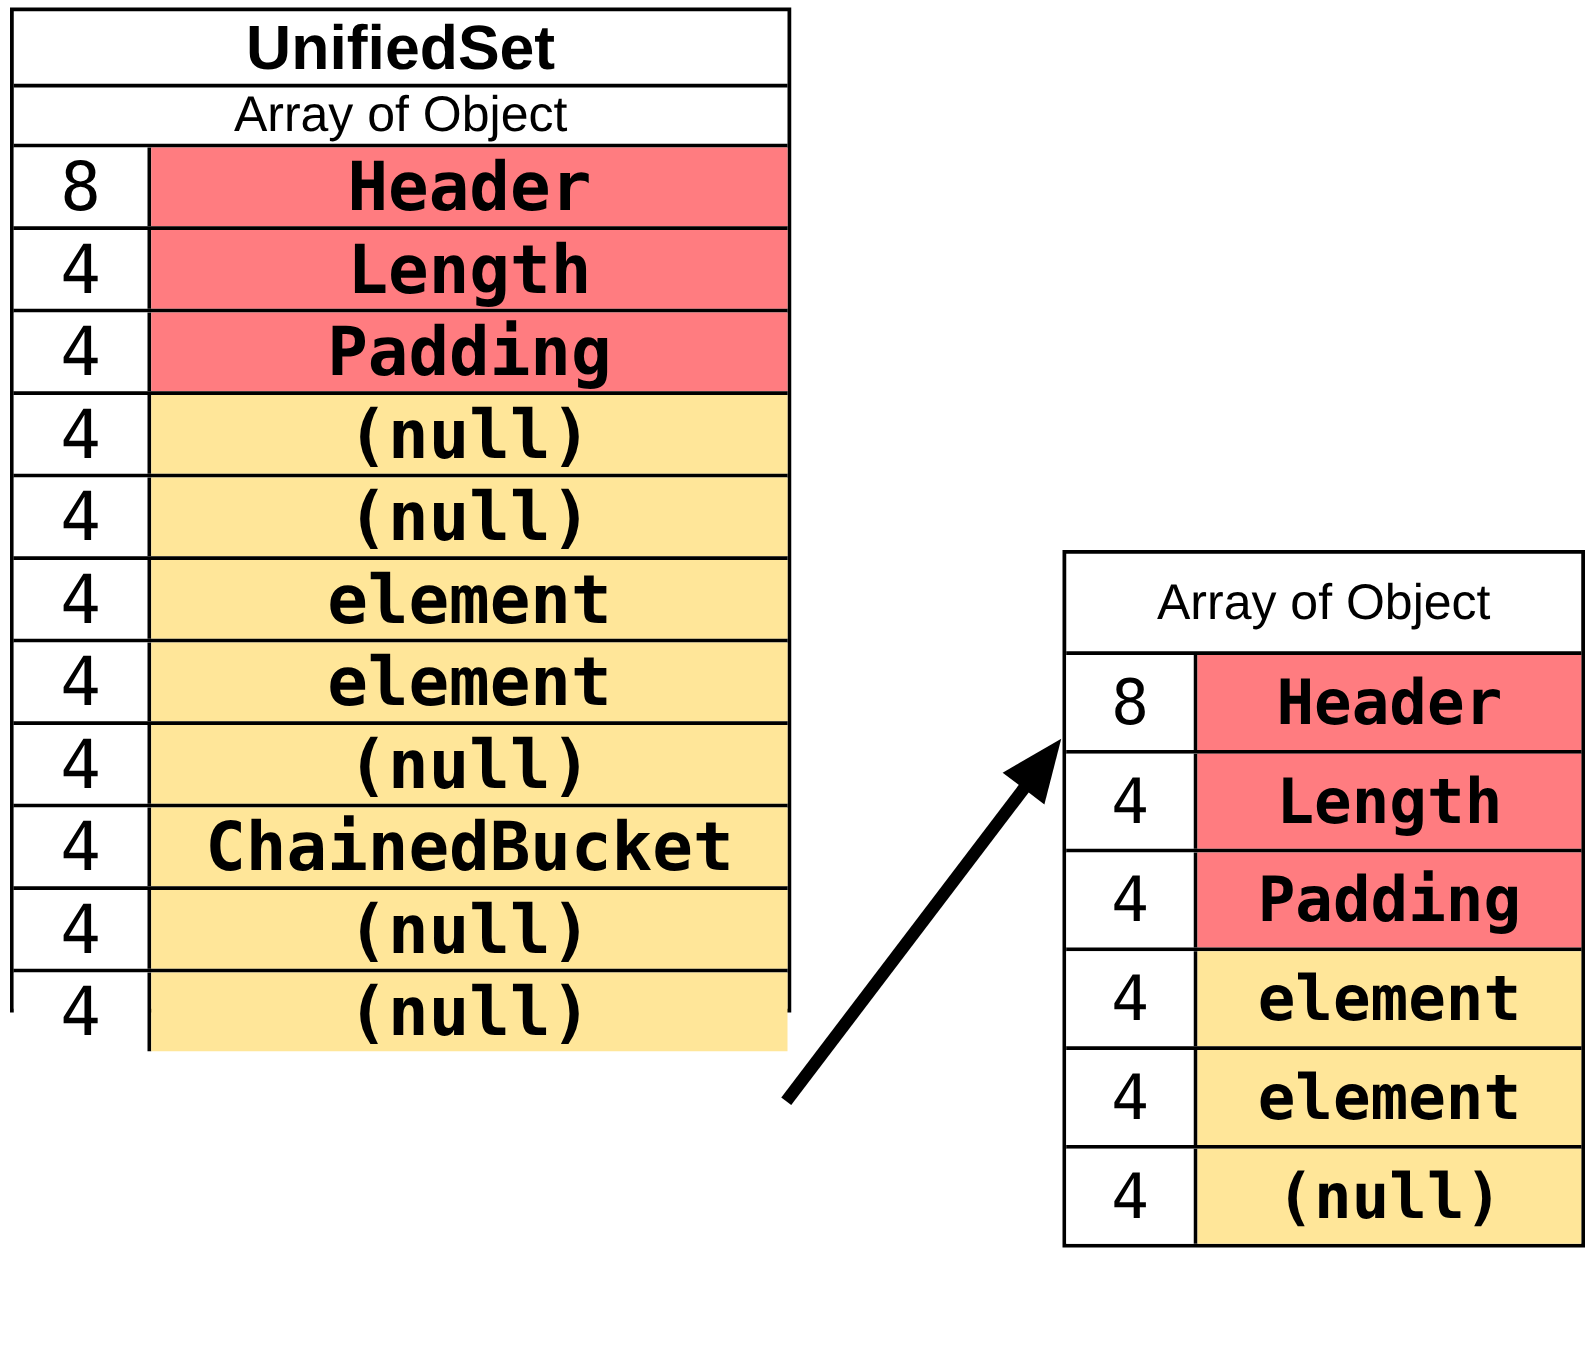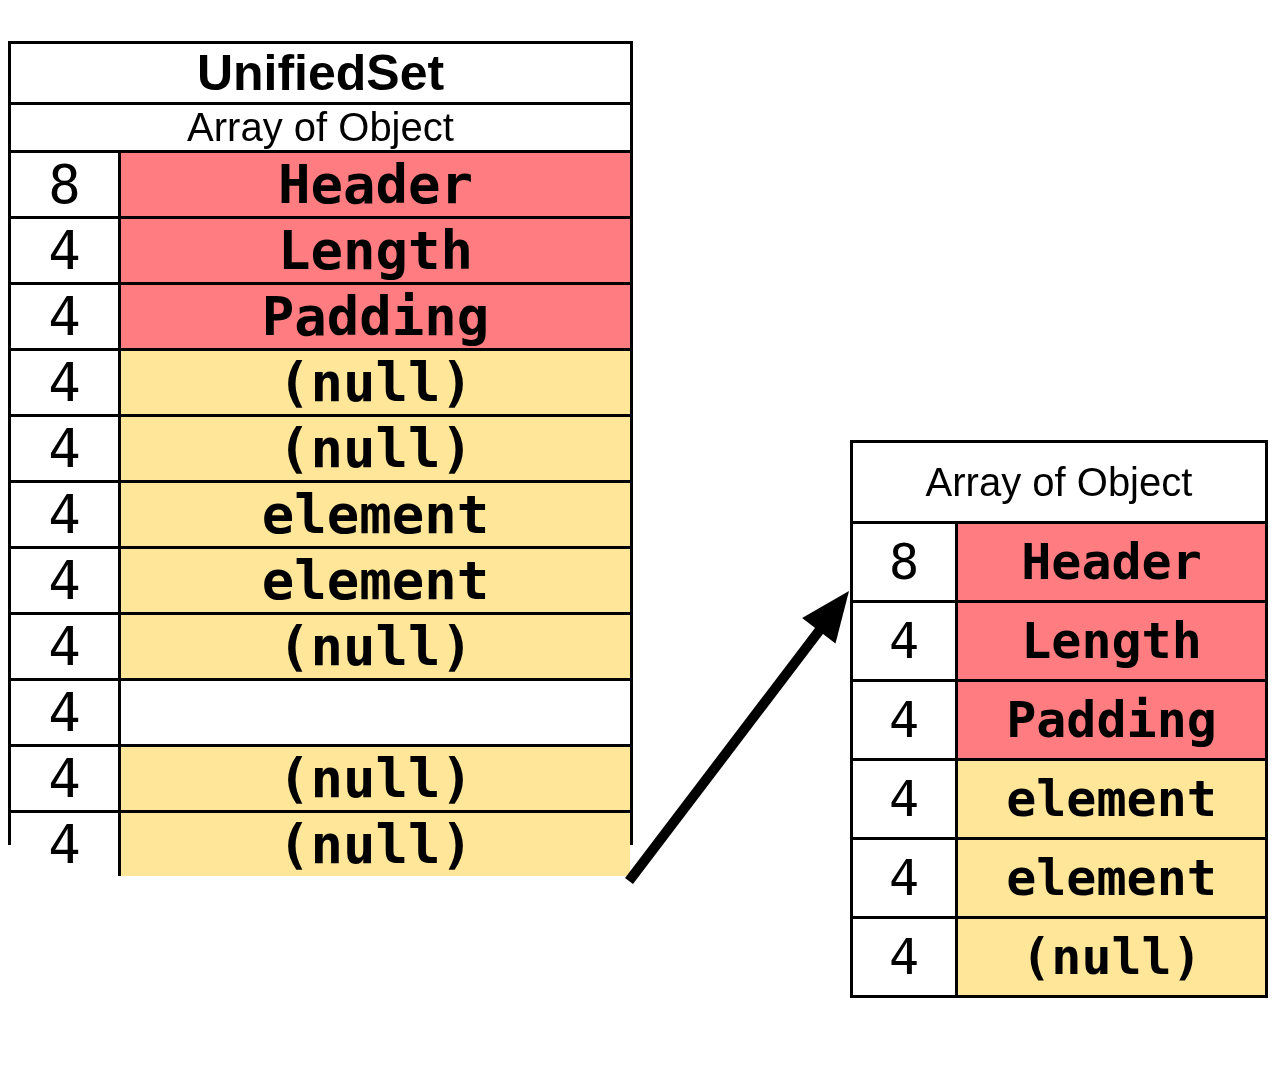--- a/index.html
+++ b/index.html
@@ -25,21 +25,21 @@
   }
   .full { flex: 1 1 auto; }
   .num { border-right: 3px solid var(--border); background: #fff; }
   .lbl { flex: 1 1 auto; font-weight: bold; }
 
   .red    { background: var(--red); }
   .yellow { background: var(--yellow); }
   .bold   { font-weight: bold; }
 
   
-  #left-table { left: 8px; top: 6px; width: 625px; height: 804px; margin-top: 35px; }
+  #left-table { left: 8px; top: 6px; width: 625px; height: 804px; }
   #left-table .row-title    { height: 80px;  font-size: 50px; font-weight: bold; }
   #left-table .row-subtitle { height: 66px;  font-size: 40px; }
   #left-table .row-data     { height: 79px;  font-size: 54px; font-family: "DejaVu Sans Mono", monospace; }
   #left-table .row-header   { height: 126px; }
   #left-table .num { width: 110px; }
 
   
   #right-table { left: 850px; top: 440px; width: 418px; height: 558px; }
   #right-table .row-subtitle { height: 78px; font-size: 40px; }
   #right-table .row-data     { height: 79px; font-size: 50px; font-family: "DejaVu Sans Mono", monospace; }
@@ -90,20 +90,21 @@
   <div class="row row-data">
     <div class="cell num">4</div>
     <div class="cell lbl yellow">element</div>
   </div>
   <div class="row row-data">
     <div class="cell num">4</div>
     <div class="cell lbl yellow">(null)</div>
   </div>
   <div class="row row-data">
     <div class="cell num">4</div>
+    <div class="cell lbl yellow">ChainedBucket</div>
   </div>
   <div class="row row-data">
     <div class="cell num">4</div>
     <div class="cell lbl yellow">(null)</div>
   </div>
   <div class="row row-data">
     <div class="cell num">4</div>
     <div class="cell lbl yellow">(null)</div>
   </div>
 </div>

